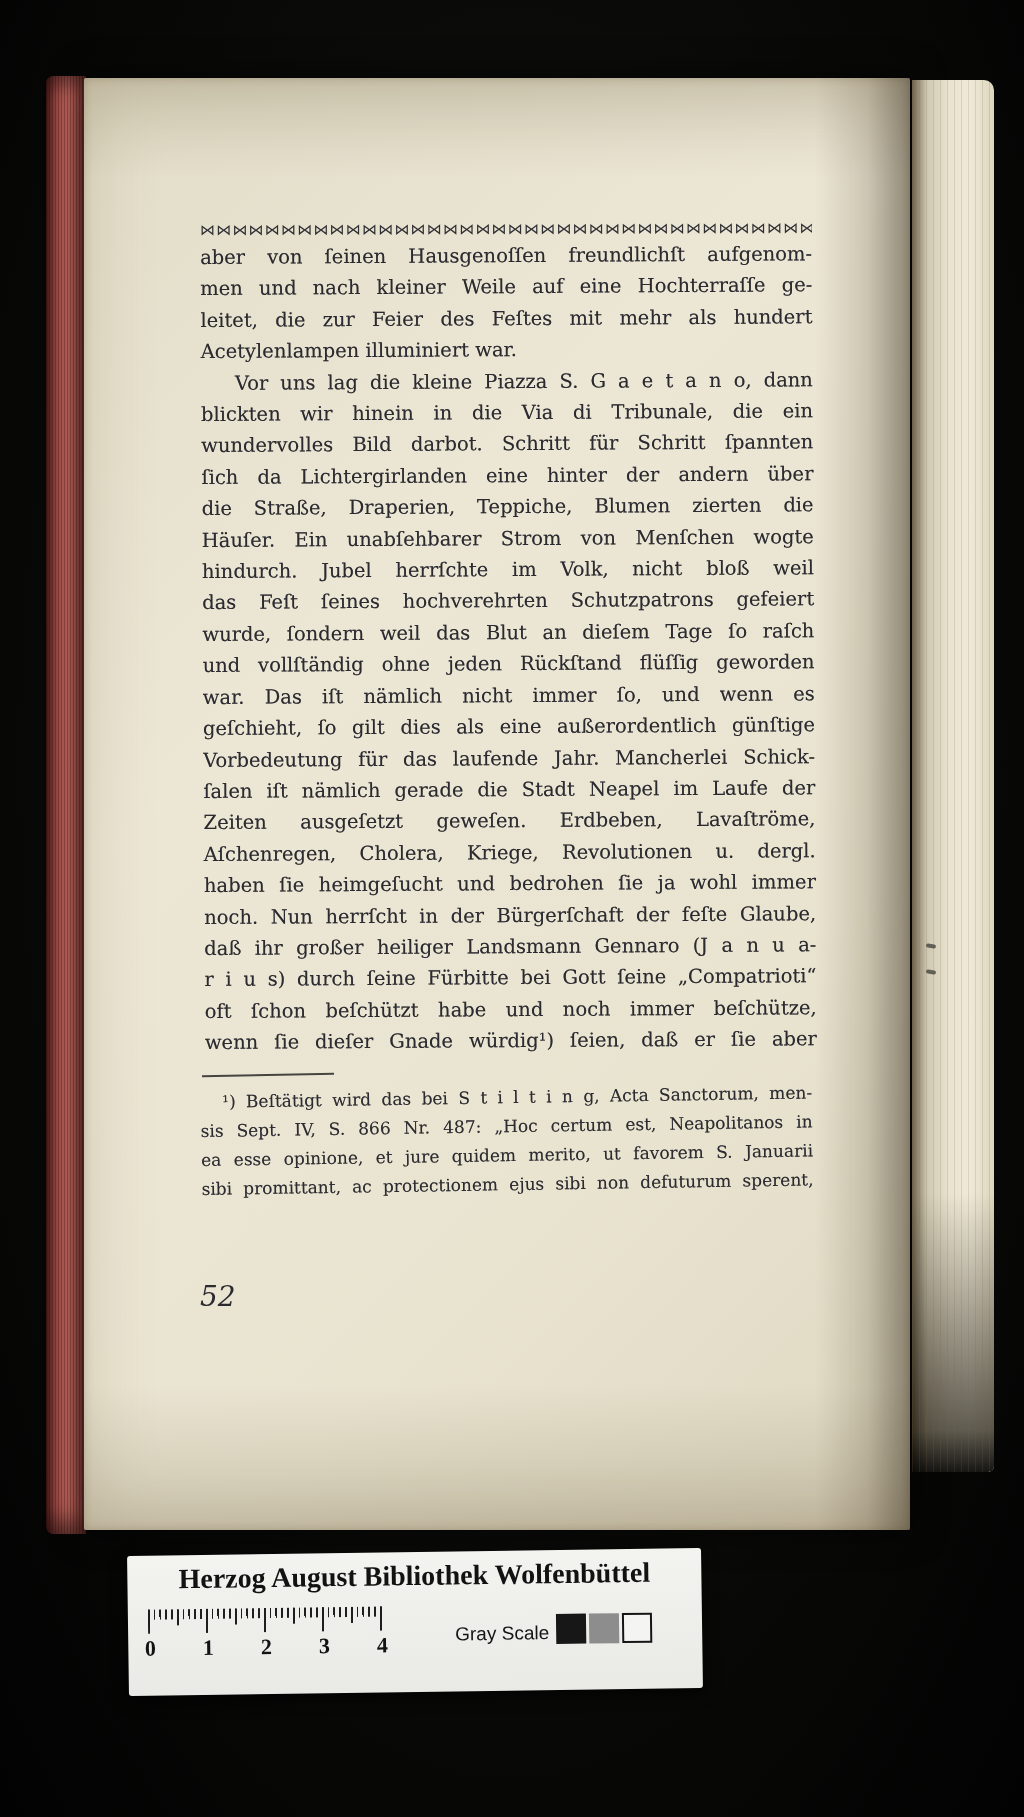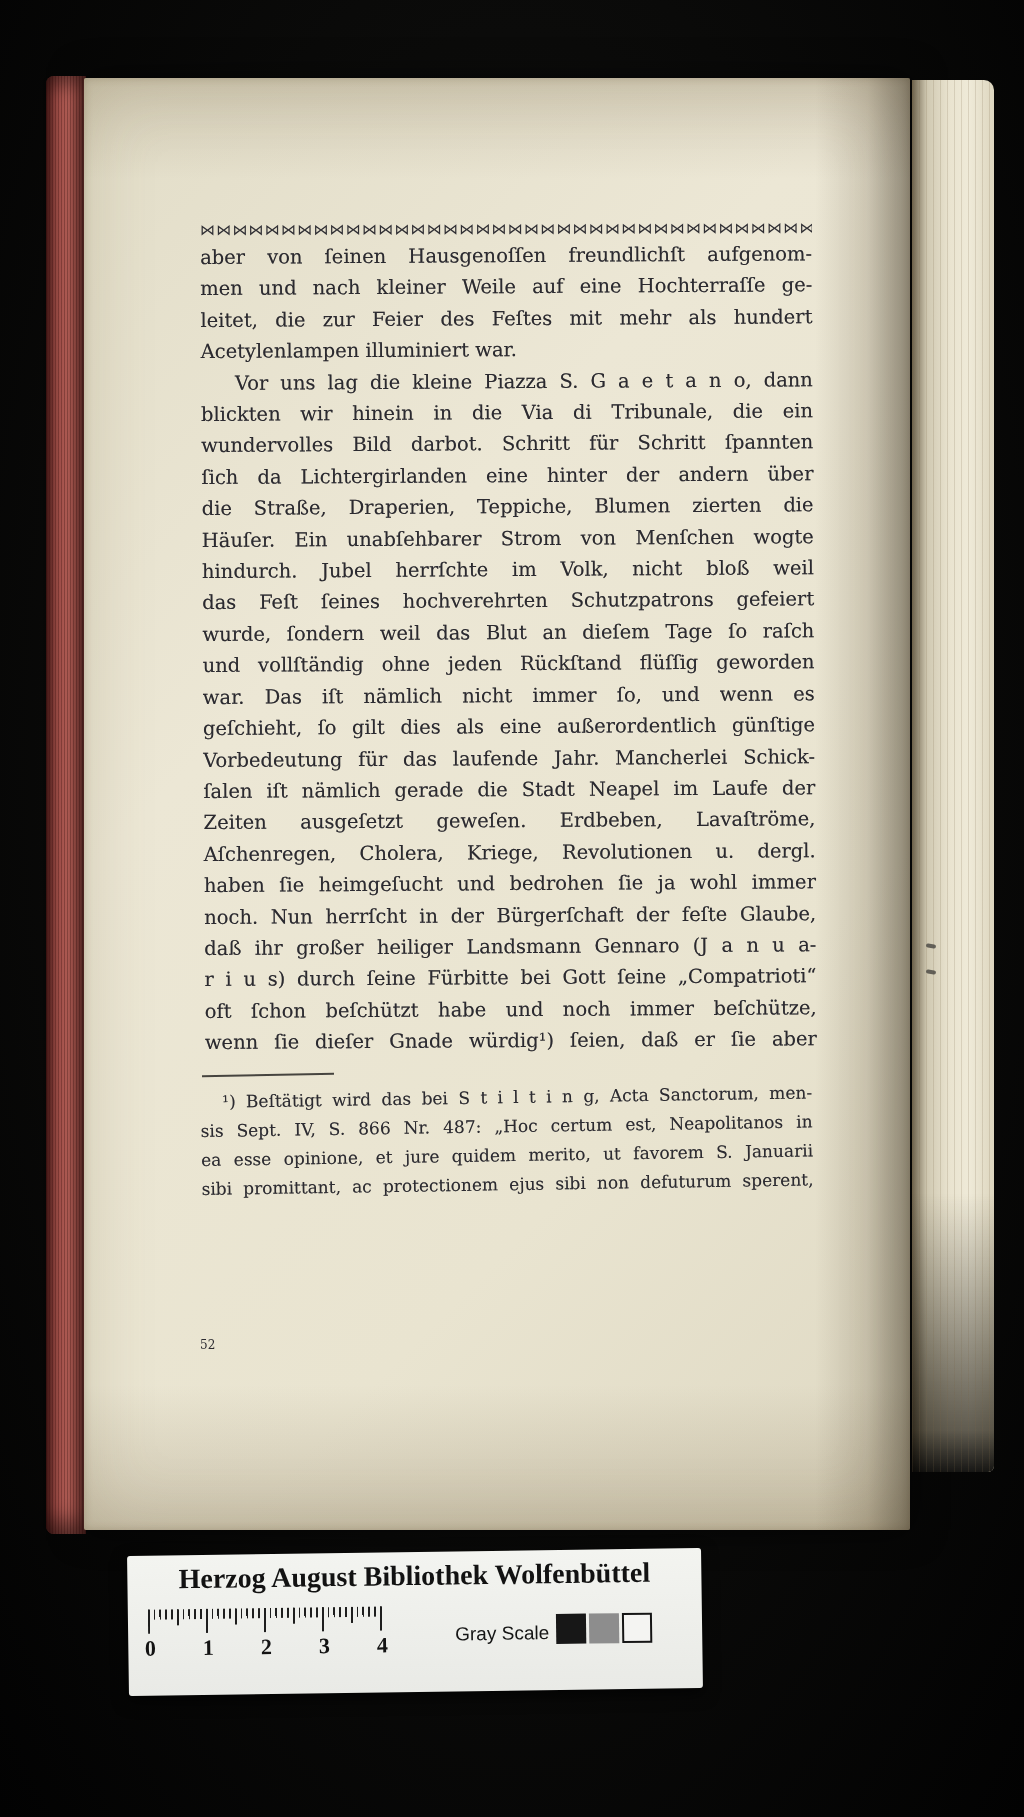--- a/index.html
+++ b/index.html
@@ -70,22 +70,22 @@
     position:absolute;left:116px;top:1010px;width:612px;
     font-family:"DejaVu Serif", serif;font-size:17px;line-height:29px;
     color:#2c2b31;transform:rotate(-0.9deg);transform-origin:left top;
     text-shadow:0 0 .4px rgba(20,20,25,.35);
   }
   .jline{text-align:justify;text-align-last:justify;}
   .jline.flush{text-align-last:left;}
   .body-text .indent{text-indent:34px;}
   .footnote-text .indent{text-indent:22px;}
   .page-number{
-    position:absolute;left:116px;top:1260px;
-    font-family:"DejaVu Serif", serif;font-size:12px;color:#2b2a30;
+    position:absolute;left:116px;top:1202px;
+    font-family:"DejaVu Serif", serif;font-size:28px;color:#2b2a30;font-style:italic;
   }
   
   .cal-card{
     position:absolute;left:128px;top:1552px;width:574px;height:140px;
     background:linear-gradient(180deg,#f3f4f0 0%,#e9eae6 100%);
     border-radius:3px;transform:rotate(-0.8deg);
     box-shadow:0 5px 16px rgba(0,0,0,.7);
   }
   .cal-title{
     position:absolute;left:0;top:8px;width:100%;text-align:center;

